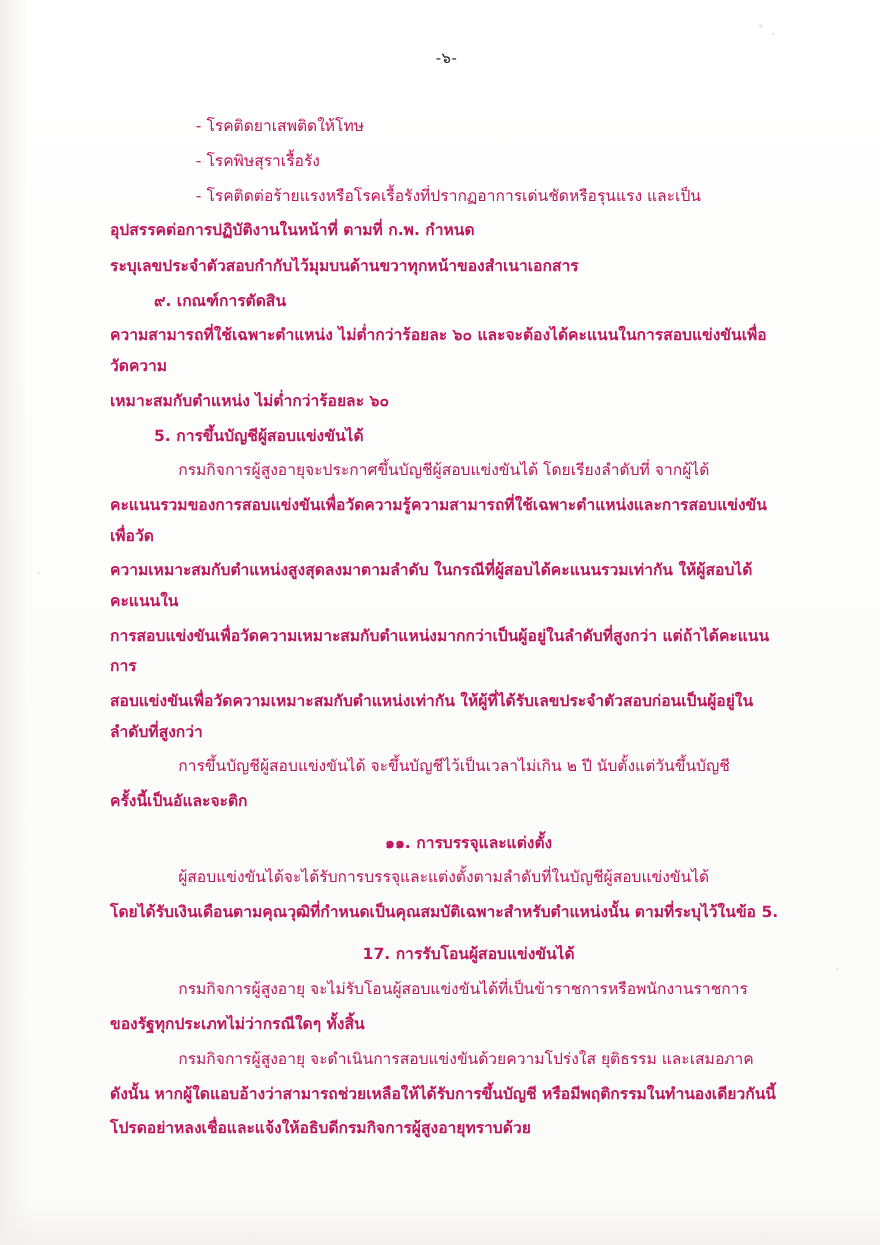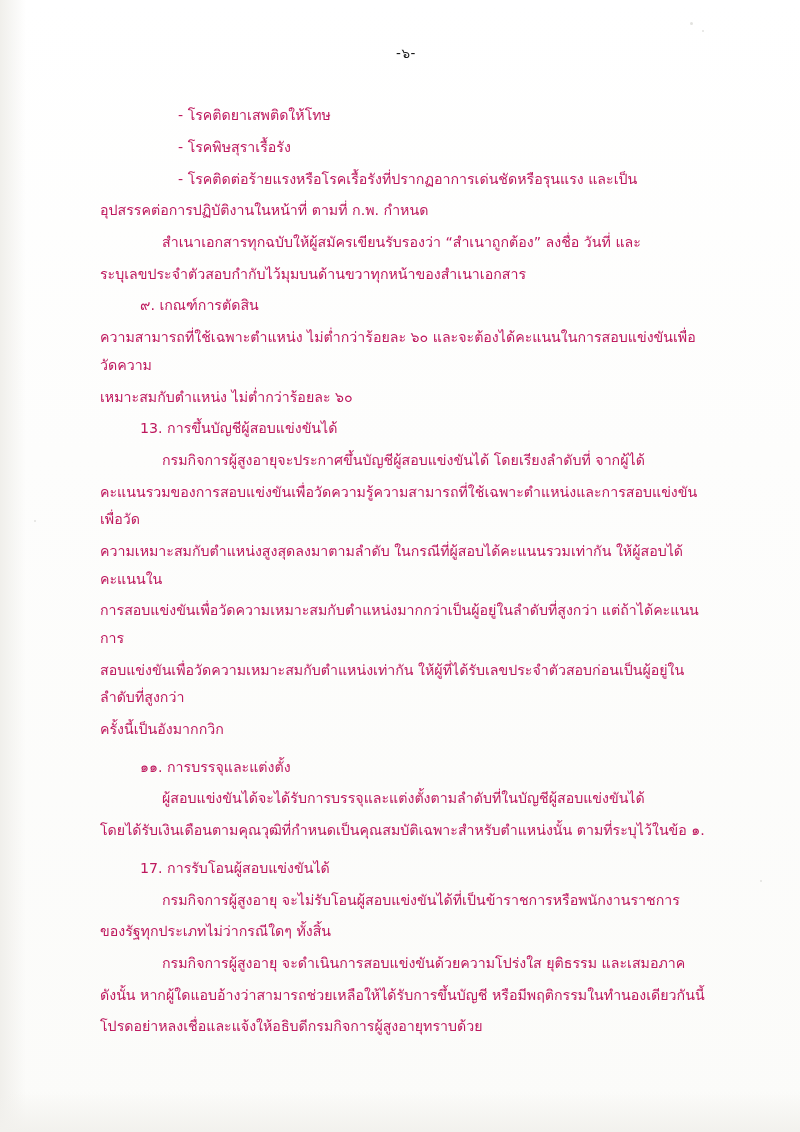--- a/index.html
+++ b/index.html
@@ -48,31 +48,32 @@
     word-break: break-word;
   }
   .indent-bullet {
     text-indent: 78px;
   }
   .indent-para {
     text-indent: 62px;
   }
   .indent-head {
     text-indent: 40px;
-    font-weight: normal;
+    font-weight: bold;
     margin-top: 6px;
   }
   .flush {
     text-indent: 0;
+    font-weight: bold;
   }
   .block {
     margin-bottom: 2px;
   }
   .gap-sm { margin-top: 4px; }
-  .gap-md { margin-top: 10px; }
+  .gap-md { margin-top: 10px; text-align: center; }
   .speck {
     position: absolute;
     background: #d8d8d4;
     border-radius: 50%;
     opacity: 0.75;
   }
   .edge-shade-left {
     position: absolute;
     left: 0; top: 0; bottom: 0; width: 26px;
     background: linear-gradient(90deg, #f0efeb 0%, rgba(255,255,255,0) 100%);
@@ -100,39 +101,39 @@
 
   <div class="content">
 
     <p class="page-number">-๖-</p>
 
     <p class="block indent-bullet">- โรคติดยาเสพติดให้โทษ</p>
     <p class="block indent-bullet">- โรคพิษสุราเรื้อรัง</p>
     <p class="block indent-bullet">- โรคติดต่อร้ายแรงหรือโรคเรื้อรังที่ปรากฏอาการเด่นชัดหรือรุนแรง และเป็น</p>
     <p class="block flush">อุปสรรคต่อการปฏิบัติงานในหน้าที่ ตามที่ ก.พ. กำหนด</p>
 
-    <p class="block indent-para gap-sm">สำเนาเอกสารทุกฉบับให้ผู้สมัครเขียนรับรองว่า “สำเนาถูกต้อง” ลงชื่อ วันที่ และ</p>
     <p class="block flush">ระบุเลขประจำตัวสอบกำกับไว้มุมบนด้านขวาทุกหน้าของสำเนาเอกสาร</p>
 
     <p class="block indent-head gap-sm">๙. เกณฑ์การตัดสิน</p>
     <p class="block flush">ความสามารถที่ใช้เฉพาะตำแหน่ง ไม่ต่ำกว่าร้อยละ ๖๐ และจะต้องได้คะแนนในการสอบแข่งขันเพื่อวัดความ</p>
     <p class="block flush">เหมาะสมกับตำแหน่ง ไม่ต่ำกว่าร้อยละ ๖๐</p>
 
-    <p class="block indent-head gap-sm">13. การขึ้นบัญชีผู้สอบแข่งขันได้</p>
+    <p class="block indent-head gap-sm">5. การขึ้นบัญชีผู้สอบแข่งขันได้</p>
     <p class="block indent-para">กรมกิจการผู้สูงอายุจะประกาศขึ้นบัญชีผู้สอบแข่งขันได้ โดยเรียงลำดับที่ จากผู้ได้</p>
     <p class="block flush">คะแนนรวมของการสอบแข่งขันเพื่อวัดความรู้ความสามารถที่ใช้เฉพาะตำแหน่งและการสอบแข่งขันเพื่อวัด</p>
     <p class="block flush">ความเหมาะสมกับตำแหน่งสูงสุดลงมาตามลำดับ ในกรณีที่ผู้สอบได้คะแนนรวมเท่ากัน ให้ผู้สอบได้คะแนนใน</p>
     <p class="block flush">การสอบแข่งขันเพื่อวัดความเหมาะสมกับตำแหน่งมากกว่าเป็นผู้อยู่ในลำดับที่สูงกว่า แต่ถ้าได้คะแนนการ</p>
     <p class="block flush">สอบแข่งขันเพื่อวัดความเหมาะสมกับตำแหน่งเท่ากัน ให้ผู้ที่ได้รับเลขประจำตัวสอบก่อนเป็นผู้อยู่ในลำดับที่สูงกว่า</p>
 
-    <p class="block flush">ครั้งนี้เป็นอังมากกวิก</p>
+    <p class="block indent-para gap-sm">การขึ้นบัญชีผู้สอบแข่งขันได้ จะขึ้นบัญชีไว้เป็นเวลาไม่เกิน ๒ ปี นับตั้งแต่วันขึ้นบัญชี</p>
+    <p class="block flush">ครั้งนี้เป็นอัและจะติก</p>
 
     <p class="block indent-head gap-md">๑๑. การบรรจุและแต่งตั้ง</p>
     <p class="block indent-para">ผู้สอบแข่งขันได้จะได้รับการบรรจุและแต่งตั้งตามลำดับที่ในบัญชีผู้สอบแข่งขันได้</p>
-    <p class="block flush">โดยได้รับเงินเดือนตามคุณวุฒิที่กำหนดเป็นคุณสมบัติเฉพาะสำหรับตำแหน่งนั้น ตามที่ระบุไว้ในข้อ ๑.</p>
+    <p class="block flush">โดยได้รับเงินเดือนตามคุณวุฒิที่กำหนดเป็นคุณสมบัติเฉพาะสำหรับตำแหน่งนั้น ตามที่ระบุไว้ในข้อ 5.</p>
 
     <p class="block indent-head gap-md">17. การรับโอนผู้สอบแข่งขันได้</p>
     <p class="block indent-para">กรมกิจการผู้สูงอายุ จะไม่รับโอนผู้สอบแข่งขันได้ที่เป็นข้าราชการหรือพนักงานราชการ</p>
     <p class="block flush">ของรัฐทุกประเภทไม่ว่ากรณีใดๆ ทั้งสิ้น</p>
 
     <p class="block indent-para gap-sm">กรมกิจการผู้สูงอายุ จะดำเนินการสอบแข่งขันด้วยความโปร่งใส ยุติธรรม และเสมอภาค</p>
     <p class="block flush">ดังนั้น หากผู้ใดแอบอ้างว่าสามารถช่วยเหลือให้ได้รับการขึ้นบัญชี หรือมีพฤติกรรมในทำนองเดียวกันนี้</p>
     <p class="block flush">โปรดอย่าหลงเชื่อและแจ้งให้อธิบดีกรมกิจการผู้สูงอายุทราบด้วย</p>
 
   </div>

